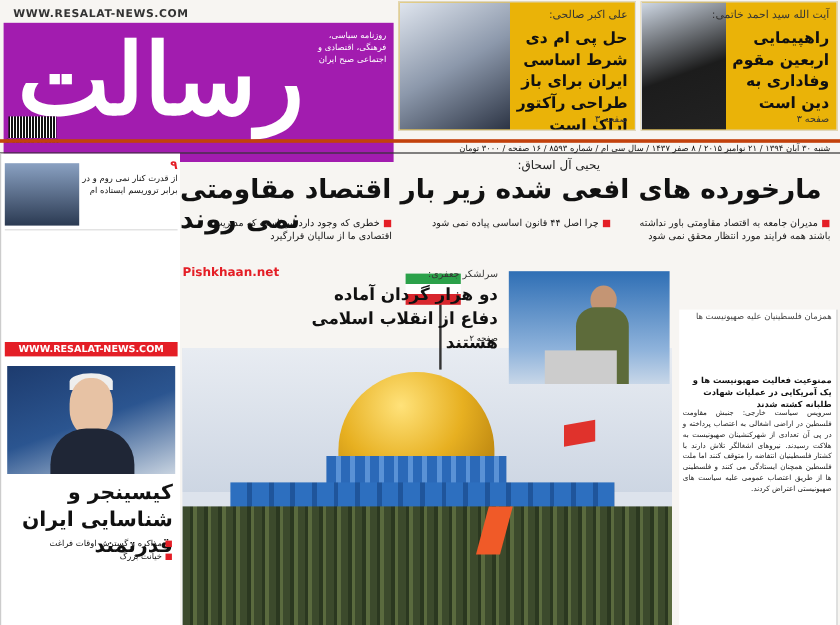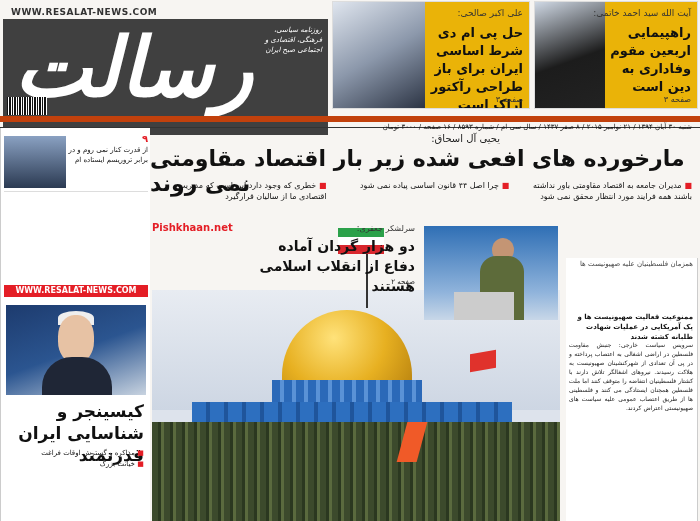--- a/index.html
+++ b/index.html
@@ -4,33 +4,33 @@
 <style>
   * { box-sizing: border-box; margin: 0; padding: 0; }
   body { width: 700px; height: 521px; overflow: hidden; background: #f3f1ee; font-family: "DejaVu Sans", sans-serif; color: #111; direction: rtl; }
   .page { position: relative; width: 700px; height: 521px; background: #f7f5f2; }
   .abs { position: absolute; }
 
   
   .masthead { left: 0; top: 0; width: 700px; height: 118px; background: #f7f5f2; }
   .logo-block { position: absolute; left: 3px; top: 5px; width: 325px; height: 108px; }
   .logo-url { position: absolute; left: 8px; top: 2px; width: 150px; font-size: 9px; font-weight: bold; color: #333; letter-spacing: 0.5px; direction: ltr; text-align: left; }
-  .logo-red { position: absolute; left: 0; top: 14px; width: 325px; height: 116px; background: #404040; font-style: italic; }
+  .logo-red { position: absolute; left: 0; top: 14px; width: 325px; height: 116px; background: #a21caf; }
   .logo-word { position: absolute; left: 6px; top: 8px; width: 250px; height: 84px; color: #fff; font-family: "DejaVu Serif", serif; font-weight: bold; font-size: 82px; line-height: 80px; text-align: center; letter-spacing: -3px; }
   .logo-sub { position: absolute; right: 6px; top: 6px; width: 58px; color: #fff; font-size: 7px; line-height: 10px; text-align: right; }
   .barcode { position: absolute; left: 4px; top: 92px; width: 40px; height: 18px; background: repeating-linear-gradient(90deg,#111 0 1px,#fff 1px 2px,#111 2px 4px,#fff 4px 5px); }
   .barcode-num { position: absolute; left: 2px; top: 110px; font-size: 5px; color: #333; direction: ltr; }
 
   .teaser { position: absolute; top: 1px; height: 108px; background: #eab308; border: 1px solid #ddd; overflow: hidden; }
   .teaser .photo { position: absolute; left: 0; top: 0; height: 100%; background: linear-gradient(135deg,#b9c5d6,#6f86a6 60%,#3b4f6e); }
   .teaser .kicker { position: absolute; right: 6px; top: 6px; font-size: 9px; color: #333; }
   .teaser .headline { position: absolute; right: 6px; top: 22px; font-size: 13px; font-weight: bold; line-height: 18px; text-align: right; }
   .teaser .pageref { position: absolute; right: 6px; bottom: 4px; font-size: 8px; color: #333; }
 
-  .dateline { left: 0; top: 116px; width: 700px; height: 12px; border-top: 6px solid #c2410c; border-bottom: 1px solid #333; font-size: 7px; line-height: 10px; text-align: right; padding-right: 8px; color: #111; }
+  .dateline { left: 0; top: 116px; width: 700px; height: 12px; border-top: 3px solid #c2410c; border-bottom: 1px solid #333; font-size: 7px; line-height: 10px; text-align: right; padding-right: 8px; color: #111; }
 
   
   .main-kicker { right: 200px; top: 133px; font-size: 10px; color: #222; }
   .main-headline { left: 150px; top: 146px; width: 548px; font-size: 22px; font-weight: bold; text-align: left; color: #111; letter-spacing: -0.5px; }
   .sub-row { left: 150px; top: 178px; width: 548px; height: 40px; display: flex; flex-direction: row; }
   .sub-item { flex: 1; font-size: 8px; line-height: 11px; padding: 2px 6px; text-align: right; }
   .sub-item .bullet { color: #e41e26; font-weight: bold; }
 
   
   .left-col { left: 0; top: 128px; width: 150px; height: 393px; background: #fff; border-left: 1px solid #ccc; }

